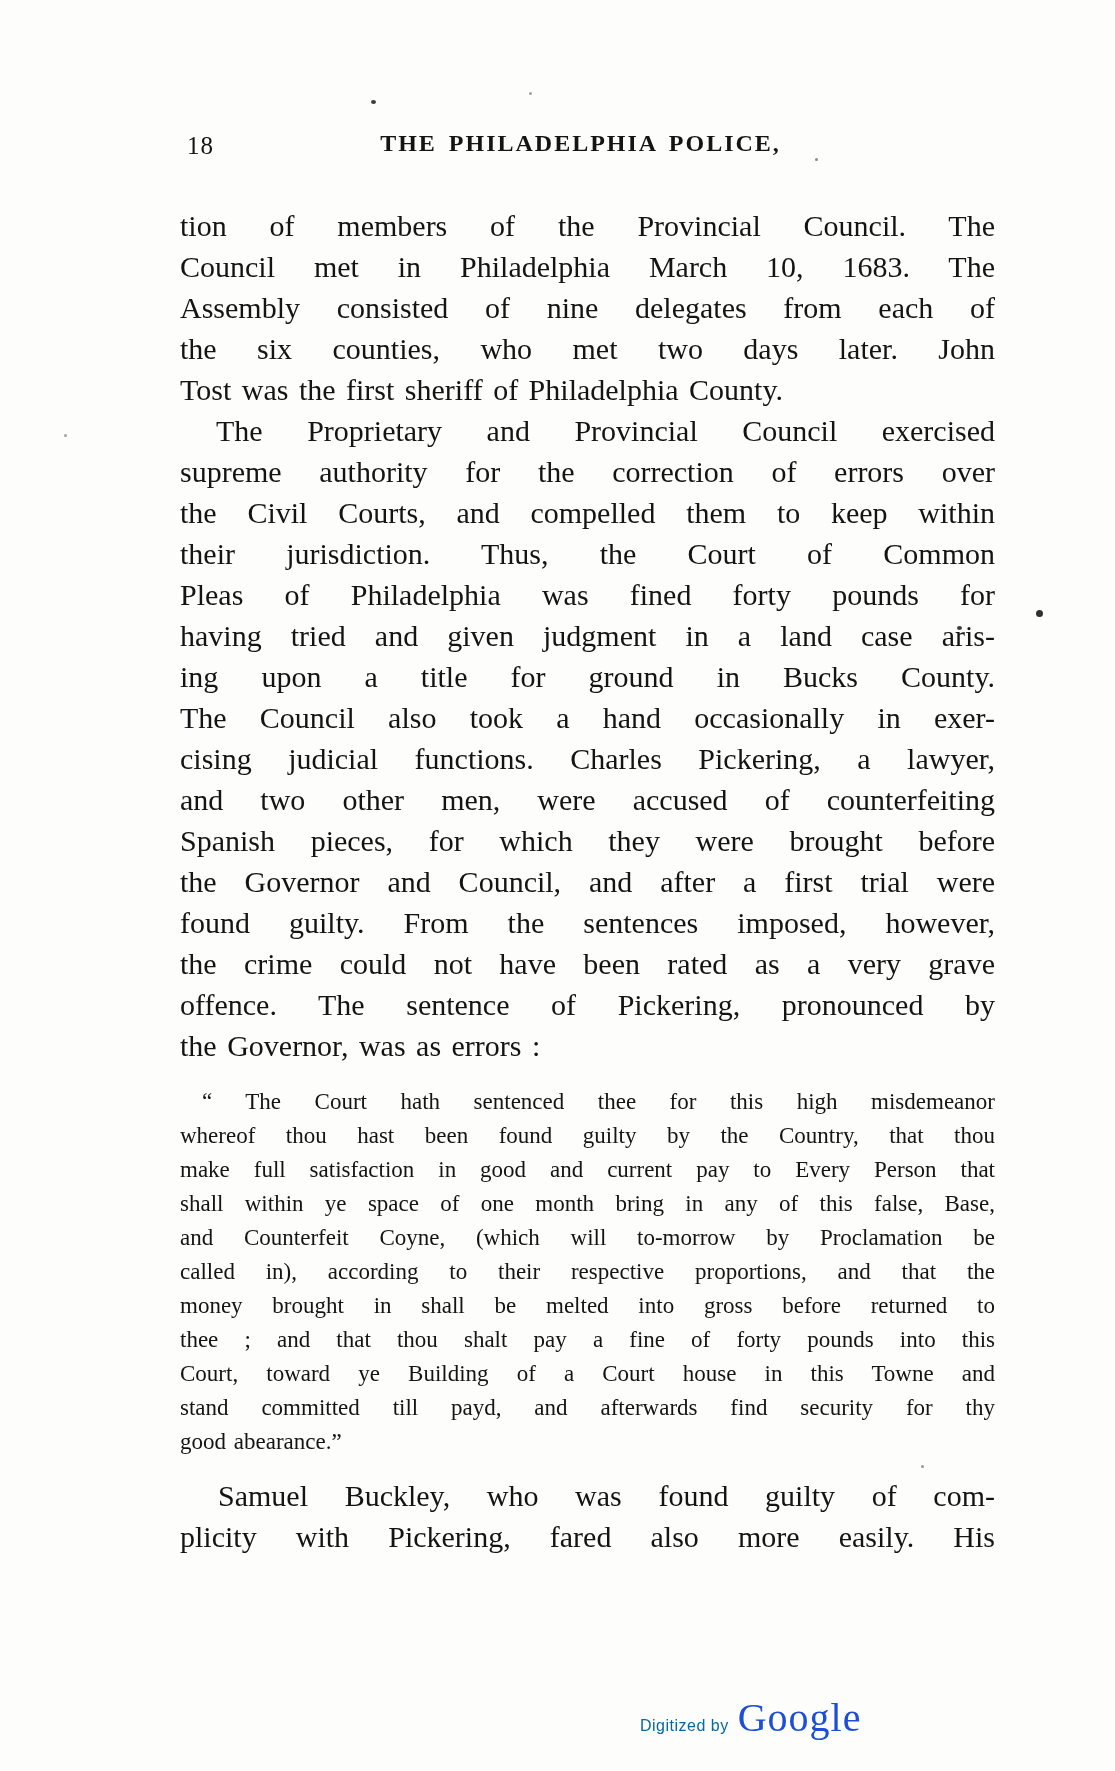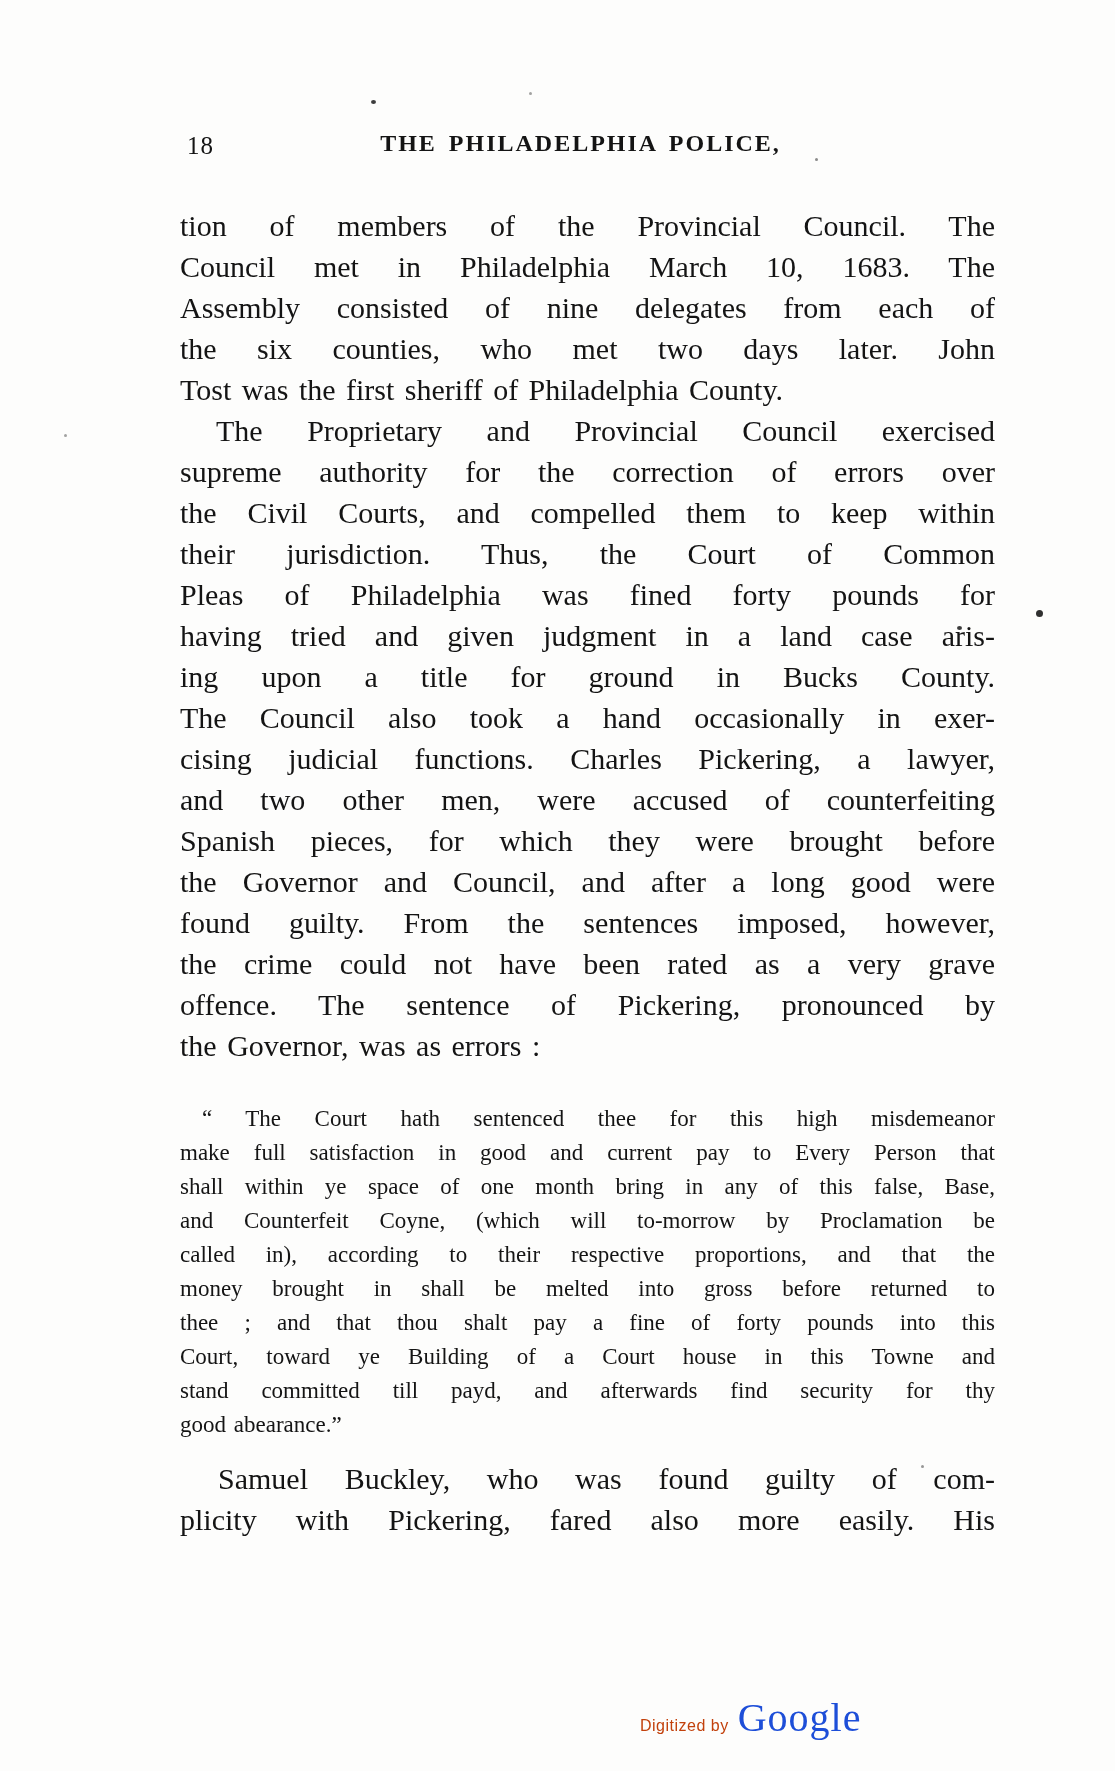--- a/index.html
+++ b/index.html
@@ -73,21 +73,21 @@
   .para.opening .line,
   .para.main .line,
   .para.closing .line {
     font-size: 30px;
     line-height: 41px;
     height: 41px;
     word-spacing: 3px;
   }
   .para.main .line:first-child { text-indent: 36px; }
   .para.quote {
-    margin-top: 36px;
+    margin-top: 19px;
   }
   .para.quote .line {
     font-size: 23px;
     line-height: 34px;
     height: 34px;
     word-spacing: 2px;
   }
   .para.quote .line:first-child { text-indent: 22px; }
   .para.closing { margin-top: 16px; }
   .para.closing .line:first-child { text-indent: 38px; }
@@ -106,21 +106,21 @@
     left: 640px;
     width: 320px;
     display: flex;
     align-items: baseline;
     gap: 9px;
     user-select: none;
   }
   .wm-prefix {
     font-family: "Liberation Sans", sans-serif;
     font-size: 16px;
-    color: #c2410c;
+    color: #0369a1;
     letter-spacing: 0.5px;
   }
   .wm-logo {
     font-family: Liberation Serif, serif;
     font-size: 40px;
     color: #1d4ed8;
     letter-spacing: 1px;
   }
 </style>
 </head>
@@ -146,28 +146,29 @@
         <div class="line">supreme authority for the correction of errors over</div>
         <div class="line">the Civil Courts, and compelled them to keep within</div>
         <div class="line">their jurisdiction. Thus, the Court of Common</div>
         <div class="line">Pleas of Philadelphia was fined forty pounds for</div>
         <div class="line">having tried and given judgment in a land case aris-</div>
         <div class="line">ing upon a title for ground in Bucks County.</div>
         <div class="line">The Council also took a hand occasionally in exer-</div>
         <div class="line">cising judicial functions. Charles Pickering, a lawyer,</div>
         <div class="line">and two other men, were accused of counterfeiting</div>
         <div class="line">Spanish pieces, for which they were brought before</div>
-        <div class="line">the Governor and Council, and after a long good were</div>
+        <div class="line">the Governor and Council, and after a first trial were</div>
         <div class="line">found guilty. From the sentences imposed, however,</div>
         <div class="line">the crime could not have been rated as a very grave</div>
         <div class="line">offence. The sentence of Pickering, pronounced by</div>
         <div class="line last">the Governor, was as errors :</div>
       </div>
       <div class="para quote">
         <div class="line">“ The Court hath sentenced thee for this high misdemeanor</div>
+        <div class="line">whereof thou hast been found guilty by the Country, that thou</div>
         <div class="line">make full satisfaction in good and current pay to Every Person that</div>
         <div class="line">shall within ye space of one month bring in any of this false, Base,</div>
         <div class="line">and Counterfeit Coyne, (which will to-morrow by Proclamation be</div>
         <div class="line">called in), according to their respective proportions, and that the</div>
         <div class="line">money brought in shall be melted into gross before returned to</div>
         <div class="line">thee ; and that thou shalt pay a fine of forty pounds into this</div>
         <div class="line">Court, toward ye Building of a Court house in this Towne and</div>
         <div class="line">stand committed till payd, and afterwards find security for thy</div>
         <div class="line last">good abearance.”</div>
       </div>

